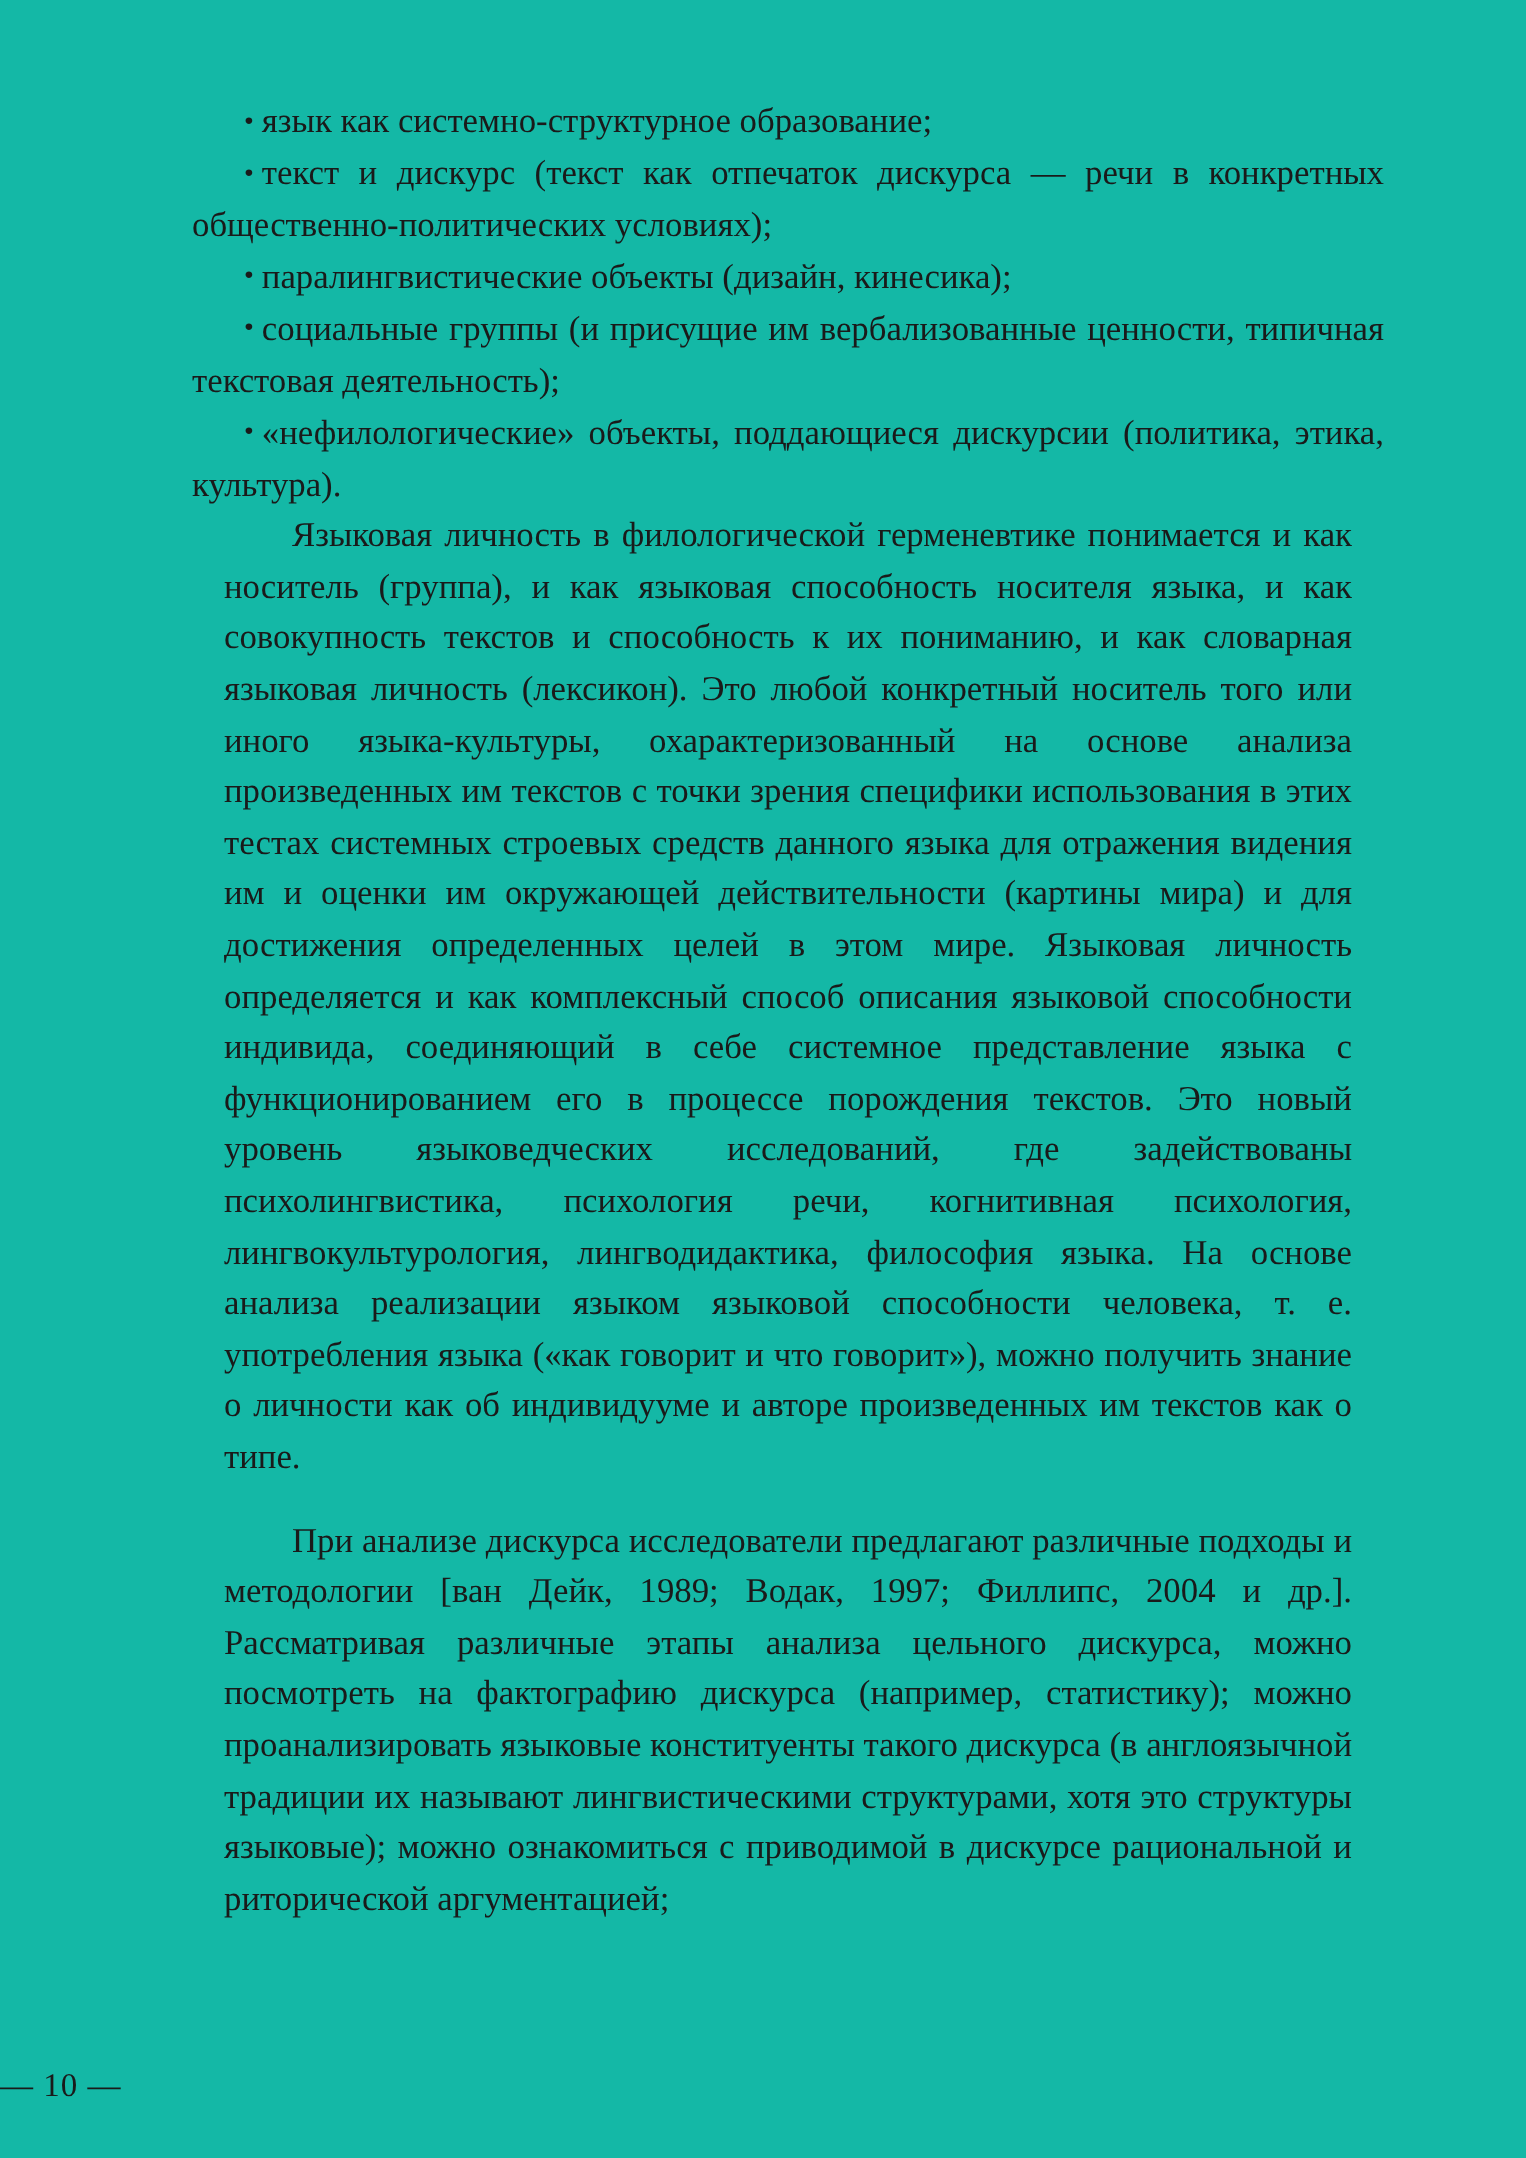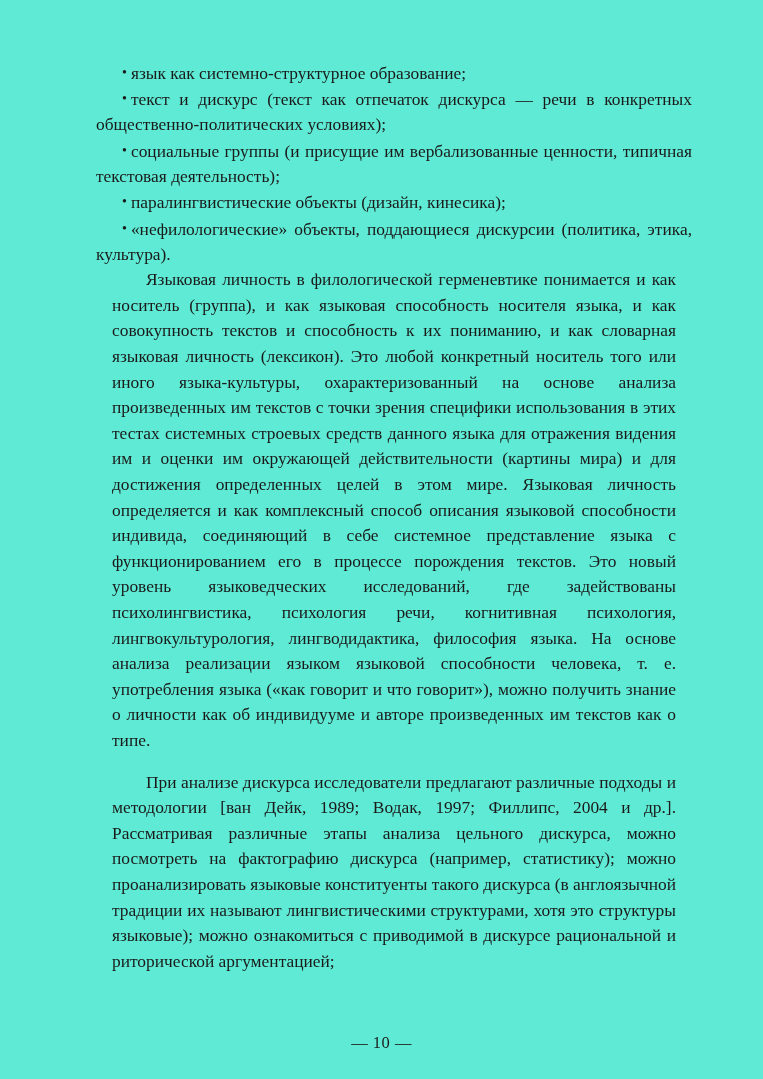--- a/index.html
+++ b/index.html
@@ -11,22 +11,22 @@
     height: 1079px;
     background: #ffffff;
     font-family: "Liberation Serif", serif;
     color: #1a1a1a;
   }
   .page {
     position: relative;
     width: 763px;
     height: 1079px;
     box-sizing: border-box;
-    padding: 60px 72px 0 96px;
-    background: #5eead4;
+    padding: 48px 72px 0 96px;
+    background: #14b8a6;
   }
   .content {
     width: 596px;
     font-size: 17.4px;
     line-height: 25.6px;
     text-align: justify;
     text-justify: inter-word;
     hyphens: manual;
   }
   .bullet-list {
@@ -51,37 +51,37 @@
     text-align: justify;
   }
   p.para.first-after-list {
     margin-top: 0;
   }
   .footer {
     position: absolute;
     left: 0;
     right: 0;
     bottom: 26px;
-    text-align: center;
+    text-align: left;
     font-size: 16.5px;
     letter-spacing: 0.5px;
     color: #1a1a1a;
   }
 </style>
 </head>
 <body>
 
 <div class="page">
   <div class="content">
 
     <ul class="bullet-list">
       <li class="bullet-item"><span class="bullet-mark">•</span><span>язык как системно-структурное образование;</span></li>
       <li class="bullet-item"><span class="bullet-mark">•</span><span>текст и дискурс (текст как отпечаток дискурса — речи в конкретных общественно-политических условиях);</span></li>
+      <li class="bullet-item"><span class="bullet-mark">•</span><span>паралингвистические объекты (дизайн, кинесика);</span></li>
       <li class="bullet-item"><span class="bullet-mark">•</span><span>социальные группы (и присущие им вербализованные ценности, типичная текстовая деятельность);</span></li>
-      <li class="bullet-item"><span class="bullet-mark">•</span><span>паралингвистические объекты (дизайн, кинесика);</span></li>
       <li class="bullet-item"><span class="bullet-mark">•</span><span>«нефилологические» объекты, поддающиеся дискурсии (политика, этика, культура).</span></li>
     </ul>
 
     <p class="para first-after-list">Языковая личность в филологической герменевтике понимается и как носитель (группа), и как языковая способность носителя языка, и как совокупность текстов и способность к их пониманию, и как словарная языковая личность (лексикон). Это любой конкретный носитель того или иного языка-культуры, охарактеризованный на основе анализа произведенных им текстов с точки зрения специфики использования в этих тестах системных строевых средств данного языка для отражения видения им и оценки им окружающей действительности (картины мира) и для достижения определенных целей в этом мире. Языковая личность определяется и как комплексный способ описания языковой способности индивида, соединяющий в себе системное представление языка с функционированием его в процессе порождения текстов. Это новый уровень языковедческих исследований, где задействованы психолингвистика, психология речи, когнитивная психология, лингвокультурология, лингводидактика, философия языка. На основе анализа реализации языком языковой способности человека, т. е. употребления языка («как говорит и что говорит»), можно получить знание о личности как об индивидууме и авторе произведенных им текстов как о типе.</p>
     <p class="para">При анализе дискурса исследователи предлагают различные подходы и методологии [ван Дейк, 1989; Водак, 1997; Филлипс, 2004 и др.]. Рассматривая различные этапы анализа цельного дискурса, можно посмотреть на фактографию дискурса (например, статистику); можно проанализировать языковые конституенты такого дискурса (в англоязычной традиции их называют лингвистическими структурами, хотя это структуры языковые); можно ознакомиться с приводимой в дискурсе рациональной и риторической аргументацией;</p>
 
   </div>
 
   <div class="footer">— 10 —</div>
 </div>

